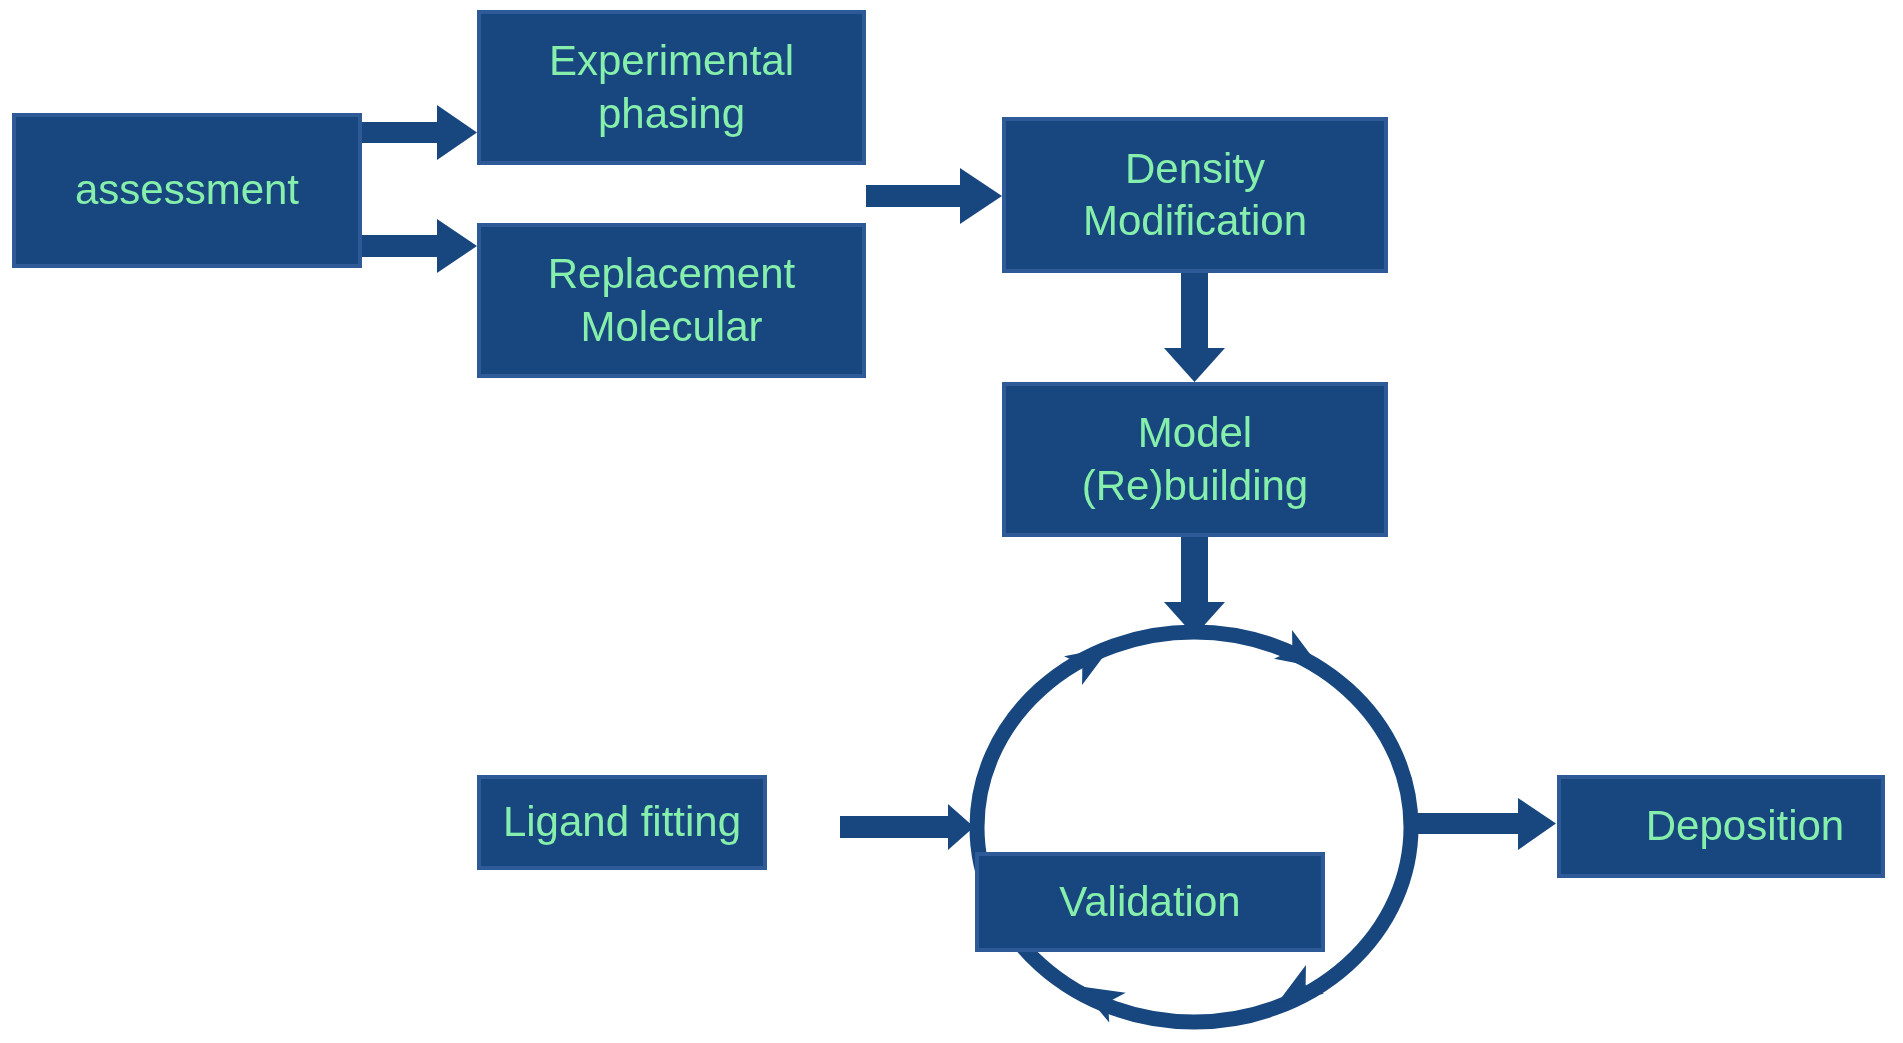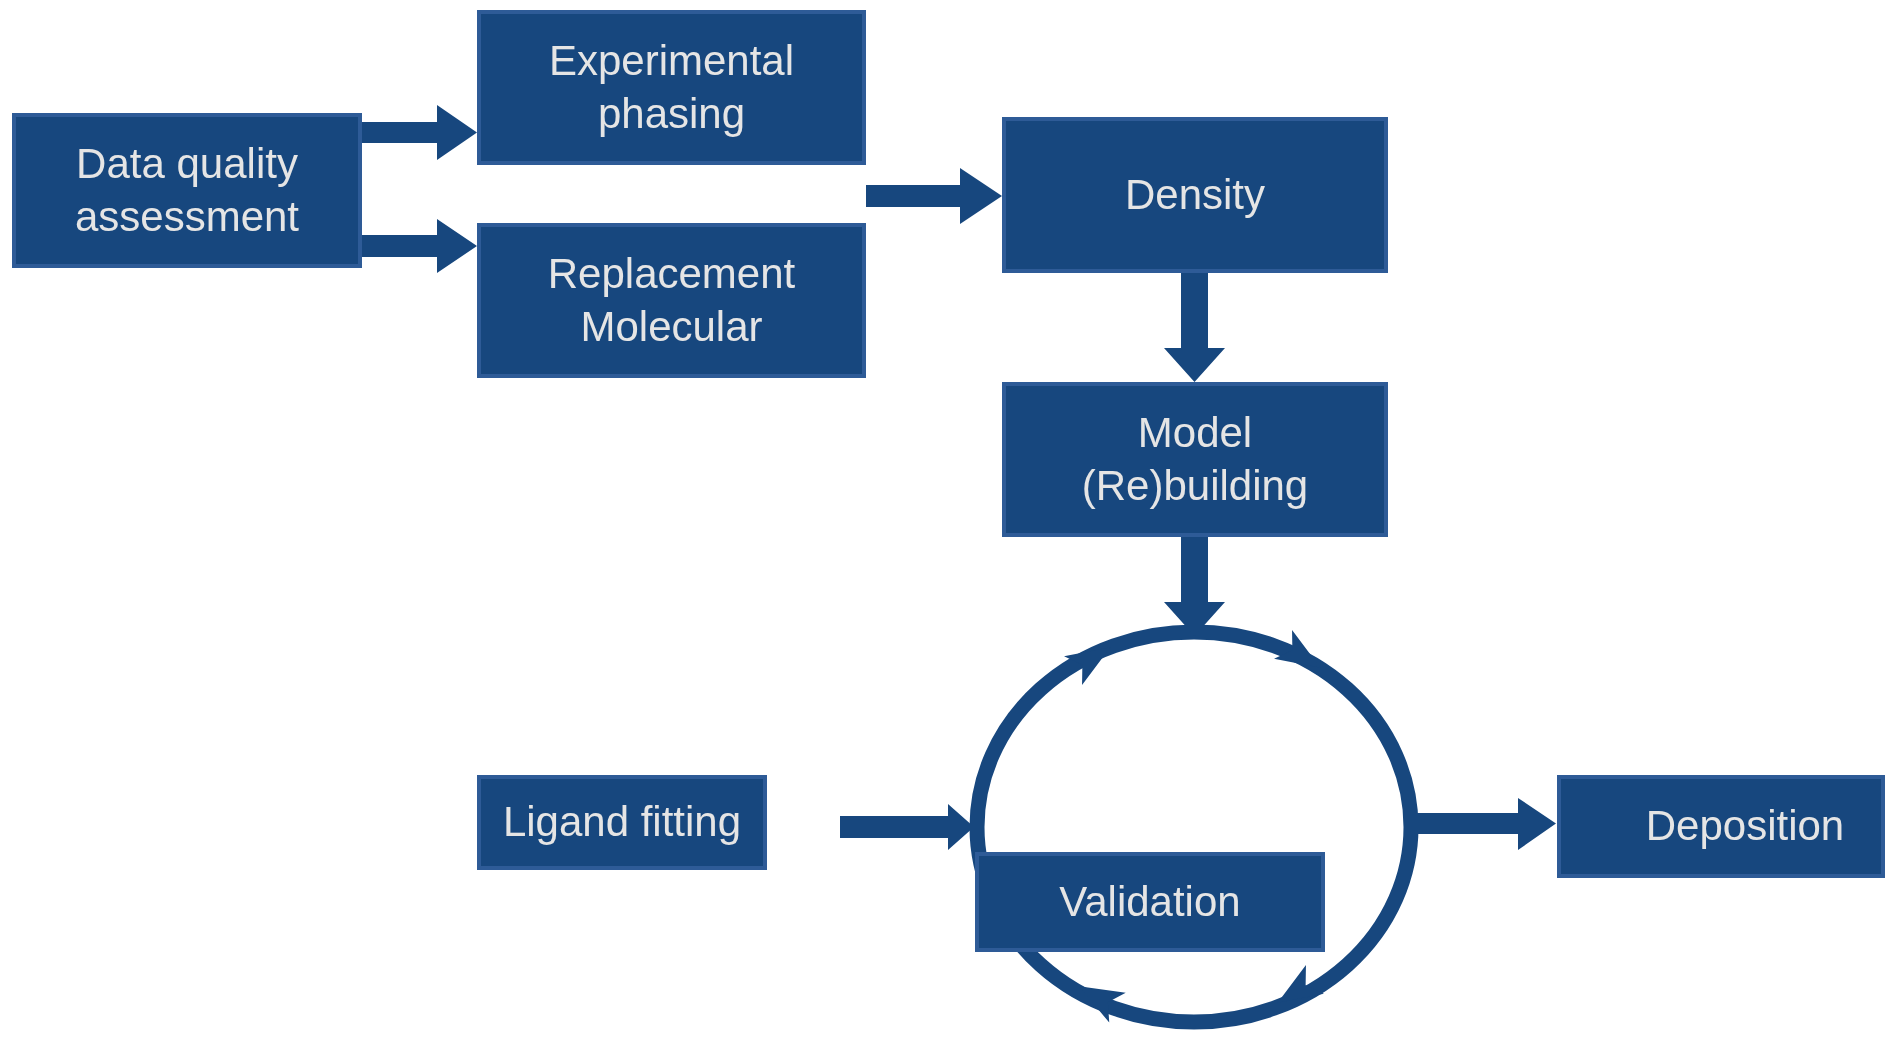--- a/index.html
+++ b/index.html
@@ -9,21 +9,21 @@
     background:#ffffff;
     font-family:"Liberation Sans", sans-serif;
     overflow:hidden;
   }
   #connectors{position:absolute;left:0;top:0;width:1903px;height:1043px;}
   .node{
     position:absolute;
     background:#17477e;
     border:4px solid #2e5b97;
     box-sizing:border-box;
-    color:#e5e5e5;
+    color:#86efac;
     display:flex;
     flex-direction:column;
     align-items:center;
     justify-content:center;
     text-align:center;
     font-size:42px;
     line-height:1.25;
     white-space:nowrap;
   }
   
@@ -56,36 +56,36 @@
     <path class="conn" d="M362,122 H437 V105 L477,132.5 L437,160 V143 H362 Z"></path>
     <path class="conn" d="M362,235 H437 V219 L477,246 L437,273 V257 H362 Z"></path>
     <path class="conn" d="M866,185 H960 V168 L1002,196 L960,224 V207 H866 Z"></path>
     <path class="conn" d="M1181,273 V348 H1164 L1194.5,382 L1225,348 H1208 V273 Z"></path>
     <path class="conn" d="M1181,537 V602 H1164 L1194.5,636 L1225,602 H1208 V537 Z"></path>
     <path class="conn" d="M840,816 H948 V804 L974,827 L948,850 V838 H840 Z"></path>
     <path class="conn" d="M1412,813 H1518 V798 L1556,823.5 L1518,850 V834 H1412 Z"></path>
   </svg>
 
   <div class="node n-dqa">
-    <span>Data quality</span>
     <span>assessment</span>
   </div>
 
   <div class="node n-exp">
     <span>Experimental</span>
     <span>phasing</span>
   </div>
 
   <div class="node n-mol">
     <span>Replacement</span>
     <span>Molecular</span>
   </div>
 
   <div class="node n-den">
     <span>Density</span>
+    <span>Modification</span>
   </div>
 
   <div class="node n-mod">
     <span>Model</span>
     <span>(Re)building</span>
   </div>
 
 
   <div class="node n-val">
     <span>Validation</span>

